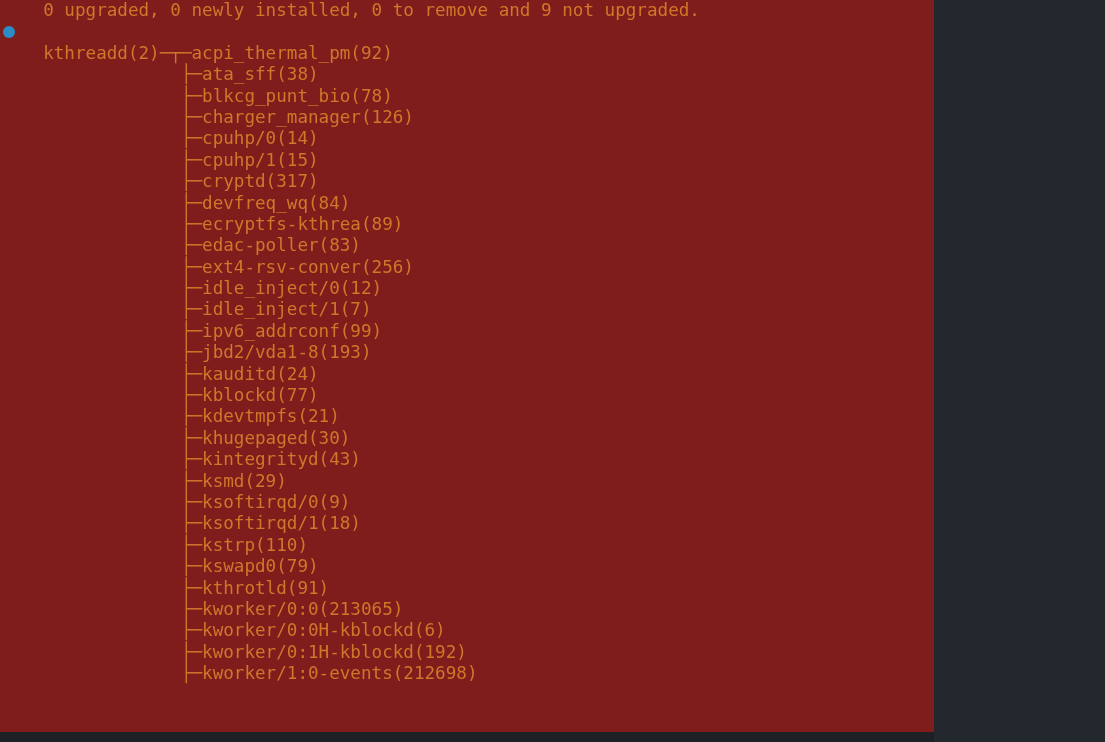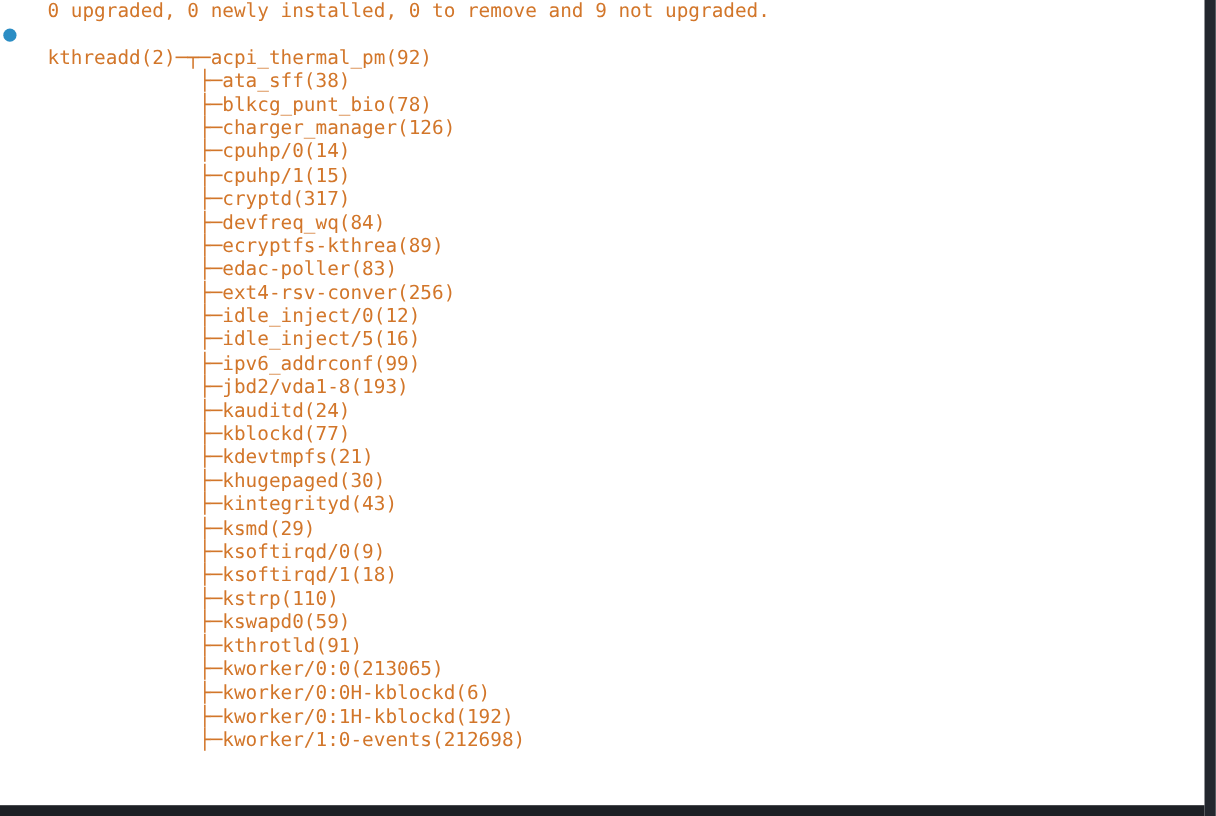--- a/index.html
+++ b/index.html
@@ -10,23 +10,23 @@
   }
   body {
     width: 1105px;
     height: 742px;
     overflow: hidden;
     font-family: "DejaVu Sans Mono", "Liberation Mono", monospace;
   }
 
   #terminal {
     position: relative;
-    width: 1095px;
+    width: 934px;
     height: 742px;
-    background: #ffffff;
+    background: #7f1d1d;
     box-sizing: border-box;
     overflow: hidden;
   }
 
   
   #screen {
     position: absolute;
     left: 0;
     top: 0;
     width: 1105px;
@@ -86,33 +86,33 @@
       <div class="line"><span class="txt">               ├─blkcg_punt_bio(78)</span></div>
       <div class="line"><span class="txt">               ├─charger_manager(126)</span></div>
       <div class="line"><span class="txt">               ├─cpuhp/0(14)</span></div>
       <div class="line"><span class="txt">               ├─cpuhp/1(15)</span></div>
       <div class="line"><span class="txt">               ├─cryptd(317)</span></div>
       <div class="line"><span class="txt">               ├─devfreq_wq(84)</span></div>
       <div class="line"><span class="txt">               ├─ecryptfs-kthrea(89)</span></div>
       <div class="line"><span class="txt">               ├─edac-poller(83)</span></div>
       <div class="line"><span class="txt">               ├─ext4-rsv-conver(256)</span></div>
       <div class="line"><span class="txt">               ├─idle_inject/0(12)</span></div>
-      <div class="line"><span class="txt">               ├─idle_inject/5(16)</span></div>
+      <div class="line"><span class="txt">               ├─idle_inject/1(7)</span></div>
       <div class="line"><span class="txt">               ├─ipv6_addrconf(99)</span></div>
       <div class="line"><span class="txt">               ├─jbd2/vda1-8(193)</span></div>
       <div class="line"><span class="txt">               ├─kauditd(24)</span></div>
       <div class="line"><span class="txt">               ├─kblockd(77)</span></div>
       <div class="line"><span class="txt">               ├─kdevtmpfs(21)</span></div>
       <div class="line"><span class="txt">               ├─khugepaged(30)</span></div>
       <div class="line"><span class="txt">               ├─kintegrityd(43)</span></div>
       <div class="line"><span class="txt">               ├─ksmd(29)</span></div>
       <div class="line"><span class="txt">               ├─ksoftirqd/0(9)</span></div>
       <div class="line"><span class="txt">               ├─ksoftirqd/1(18)</span></div>
       <div class="line"><span class="txt">               ├─kstrp(110)</span></div>
-      <div class="line"><span class="txt">               ├─kswapd0(59)</span></div>
+      <div class="line"><span class="txt">               ├─kswapd0(79)</span></div>
       <div class="line"><span class="txt">               ├─kthrotld(91)</span></div>
       <div class="line"><span class="txt">               ├─kworker/0:0(213065)</span></div>
       <div class="line"><span class="txt">               ├─kworker/0:0H-kblockd(6)</span></div>
       <div class="line"><span class="txt">               ├─kworker/0:1H-kblockd(192)</span></div>
       <div class="line"><span class="txt">               ├─kworker/1:0-events(212698)</span></div>
     </div>
 
   <div id="bottom-strip"></div>
 
 </div>

